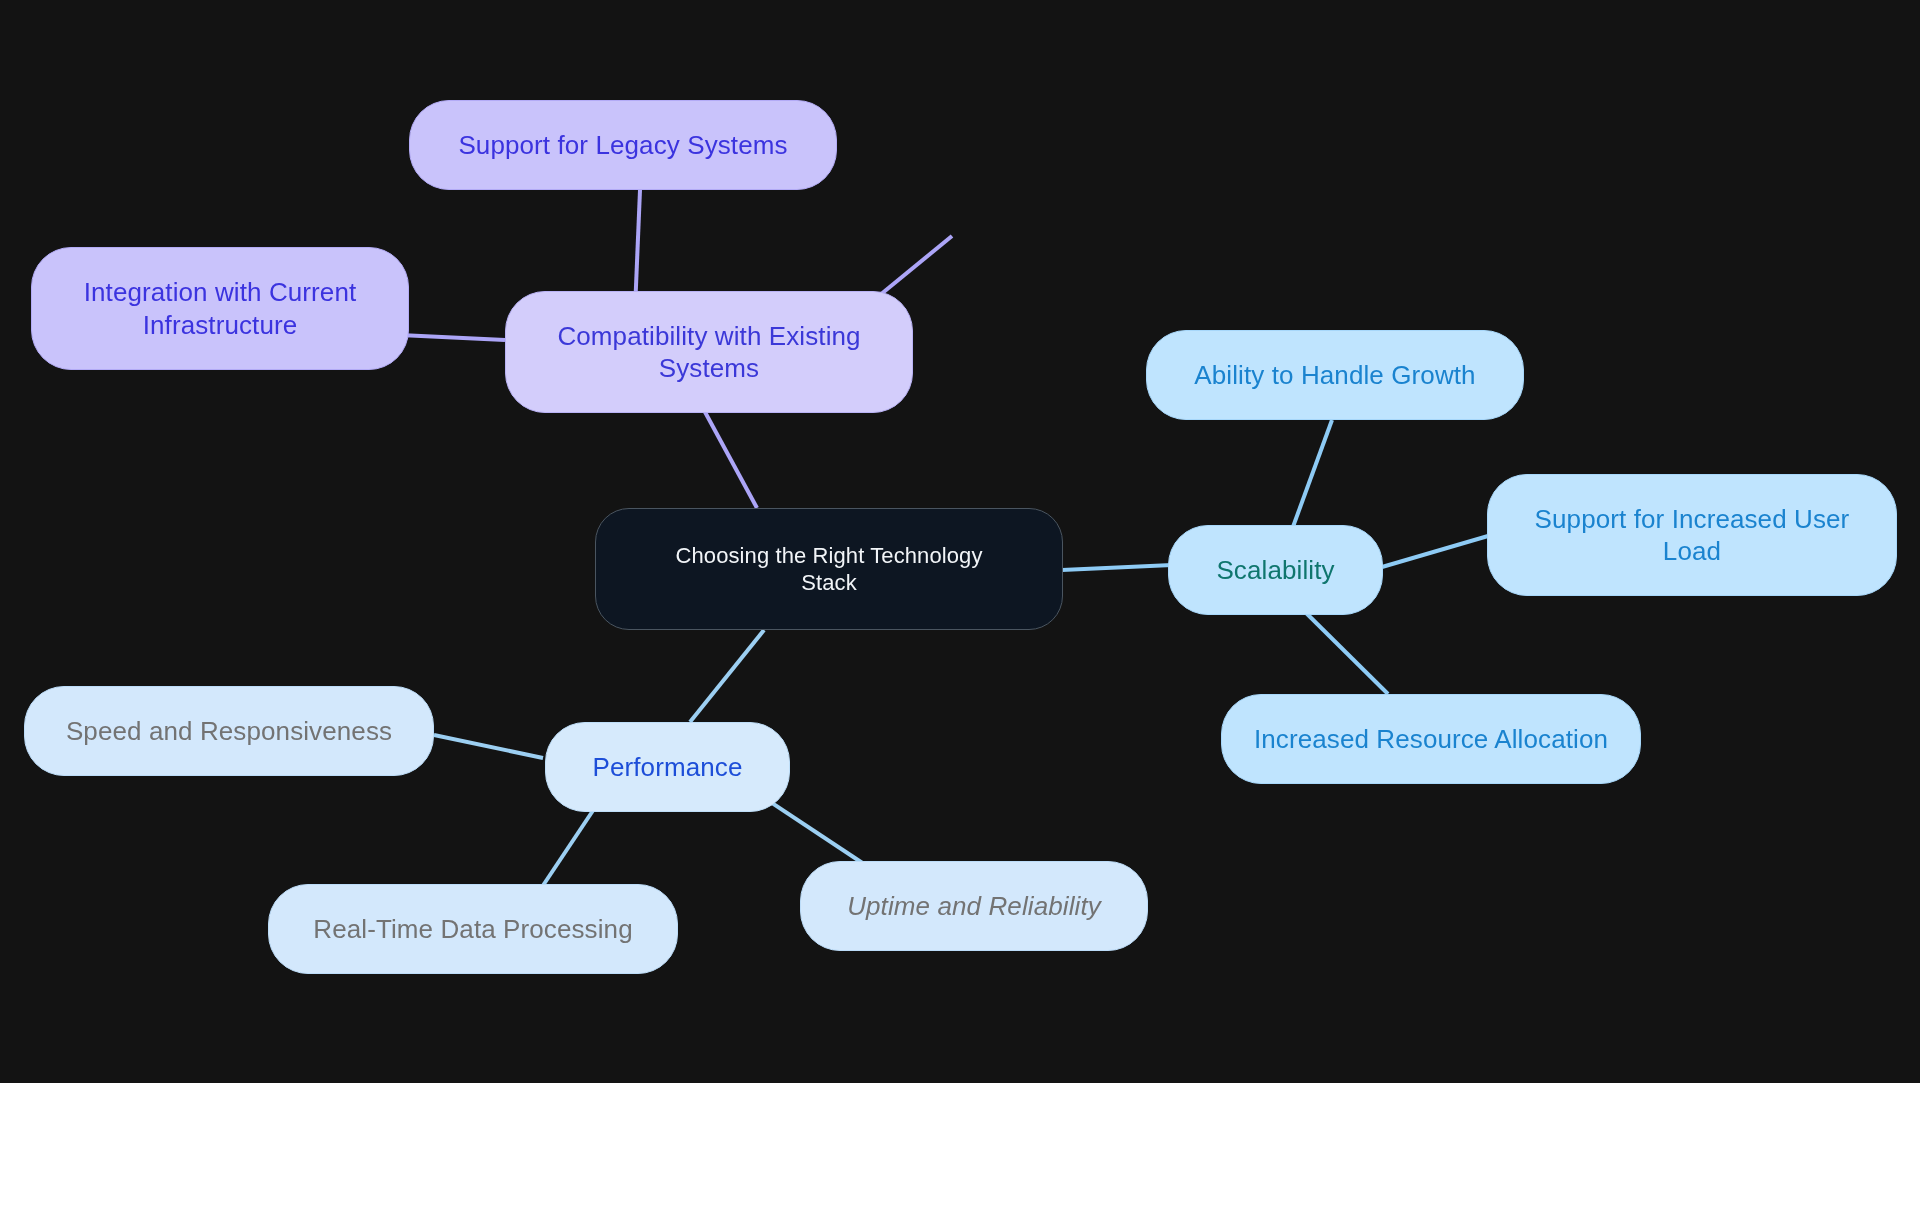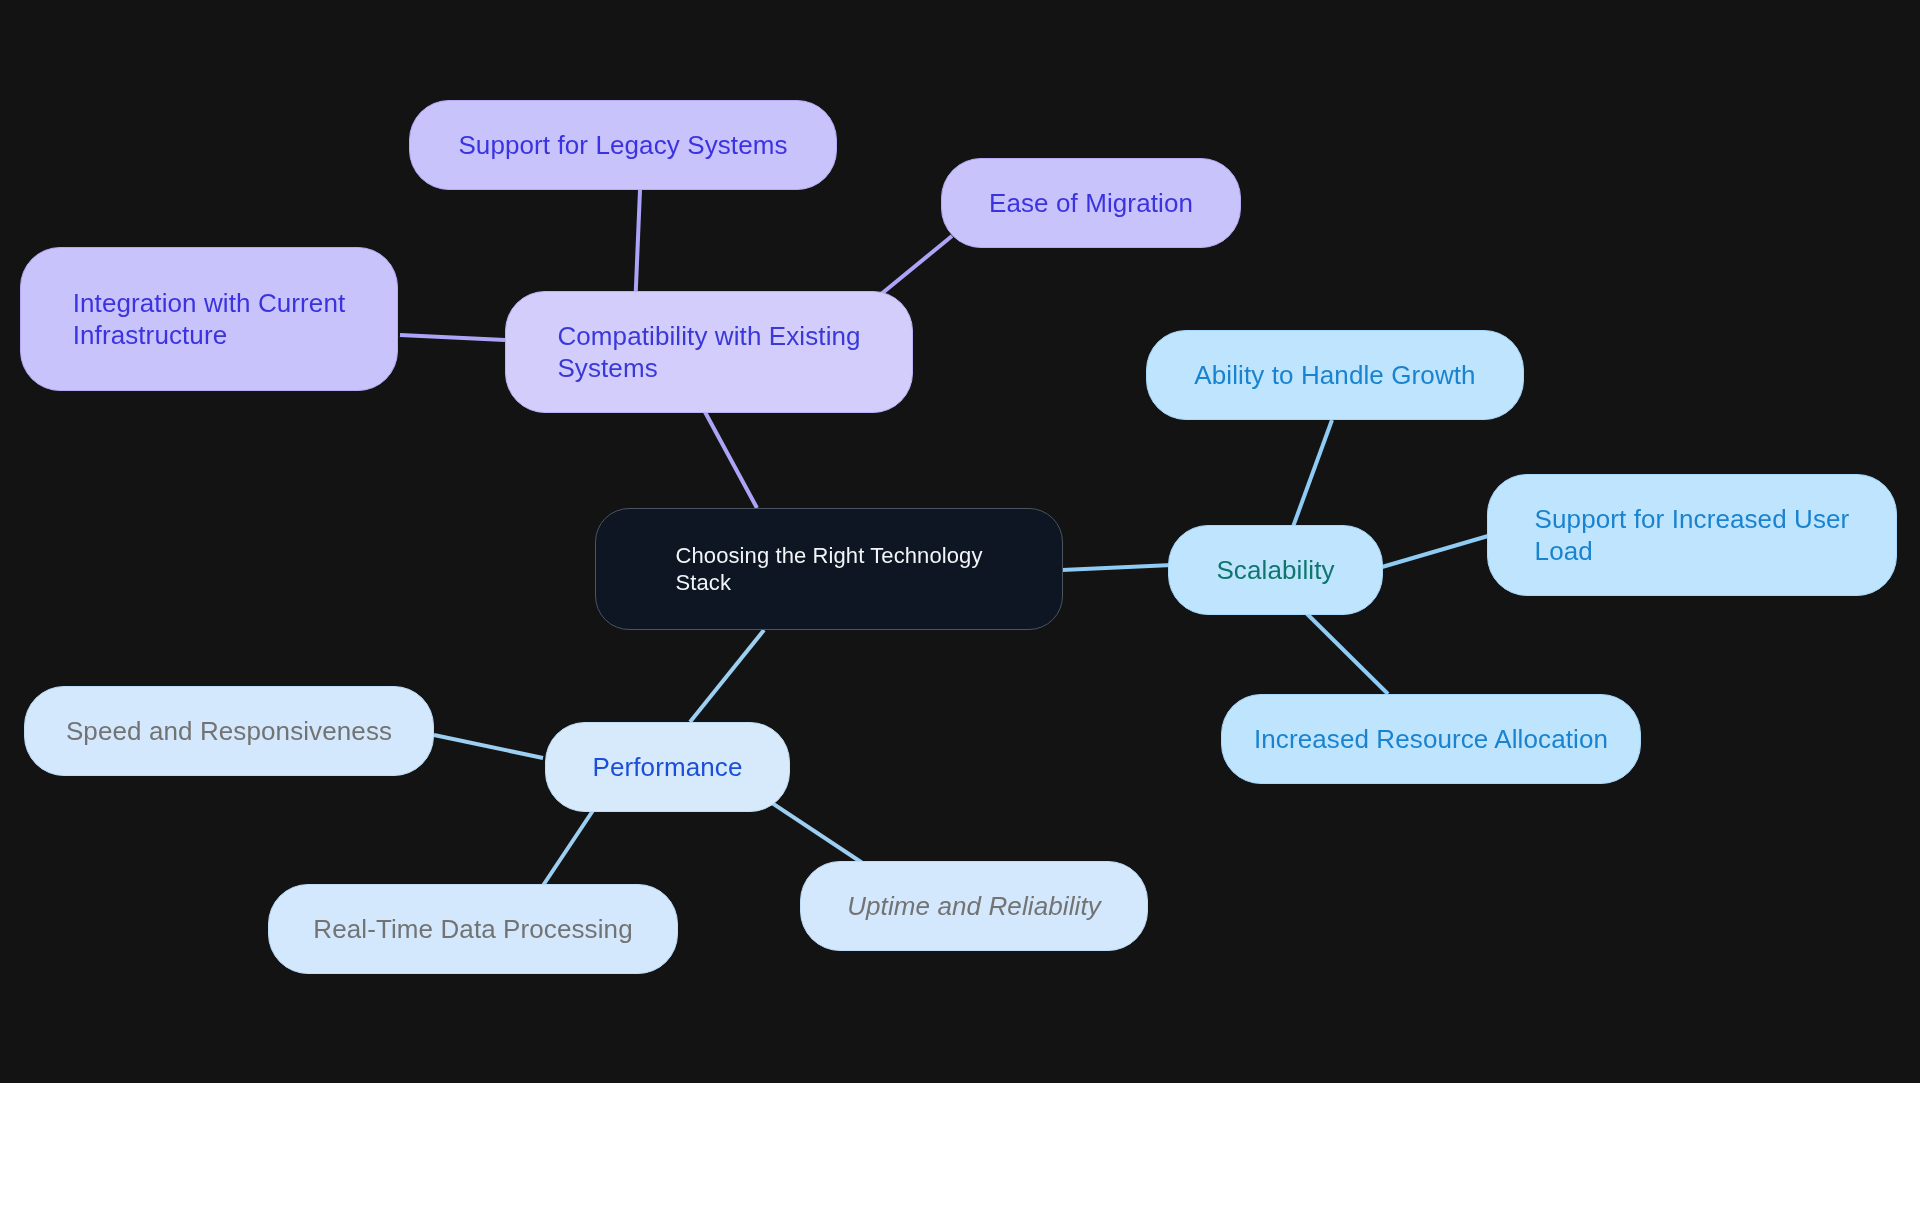--- a/index.html
+++ b/index.html
@@ -34,21 +34,21 @@
     top: 0;
     width: 1920px;
     height: 1083px;
   }
   .node {
     position: absolute;
     box-sizing: border-box;
     display: flex;
     align-items: center;
     justify-content: center;
-    text-align: left;
+    text-align: center;
     border-radius: 40px;
     line-height: 1.25;
     padding: 6px 18px;
     white-space: pre-line;
     letter-spacing: 0.1px;
   }
   .node.root {
     background: #0d1622;
     color: #f2f5f8;
     border: 1.5px solid #4a5560;
@@ -141,25 +141,22 @@
 
     <div class="node purple-branch" style="left:505px; top:291px; width:408px; height:122px;">
       <span>Compatibility with Existing
 Systems</span>
     </div>
 
     <div class="node purple-leaf" style="left:409px; top:100px; width:428px; height:90px;">
       <span>Support for Legacy Systems</span>
     </div>
 
-    <div class="node purple-leaf" style="left:941px; top:158px; width:300px; height:90px;">
-      <span>Ease of Migration</span>
-    </div>
 
-    <div class="node purple-leaf" style="left:20px; top:247px; width:378px; height:144px;">
+    <div class="node purple-leaf" style="left:31px; top:247px; width:378px; height:123px;">
       <span>Integration with Current
 Infrastructure</span>
     </div>
 
     <div class="node blue-branch" style="left:1168px; top:525px; width:215px; height:90px;">
       <span>Scalability</span>
     </div>
 
     <div class="node blue-leaf" style="left:1487px; top:474px; width:410px; height:122px;">
       <span>Support for Increased User

